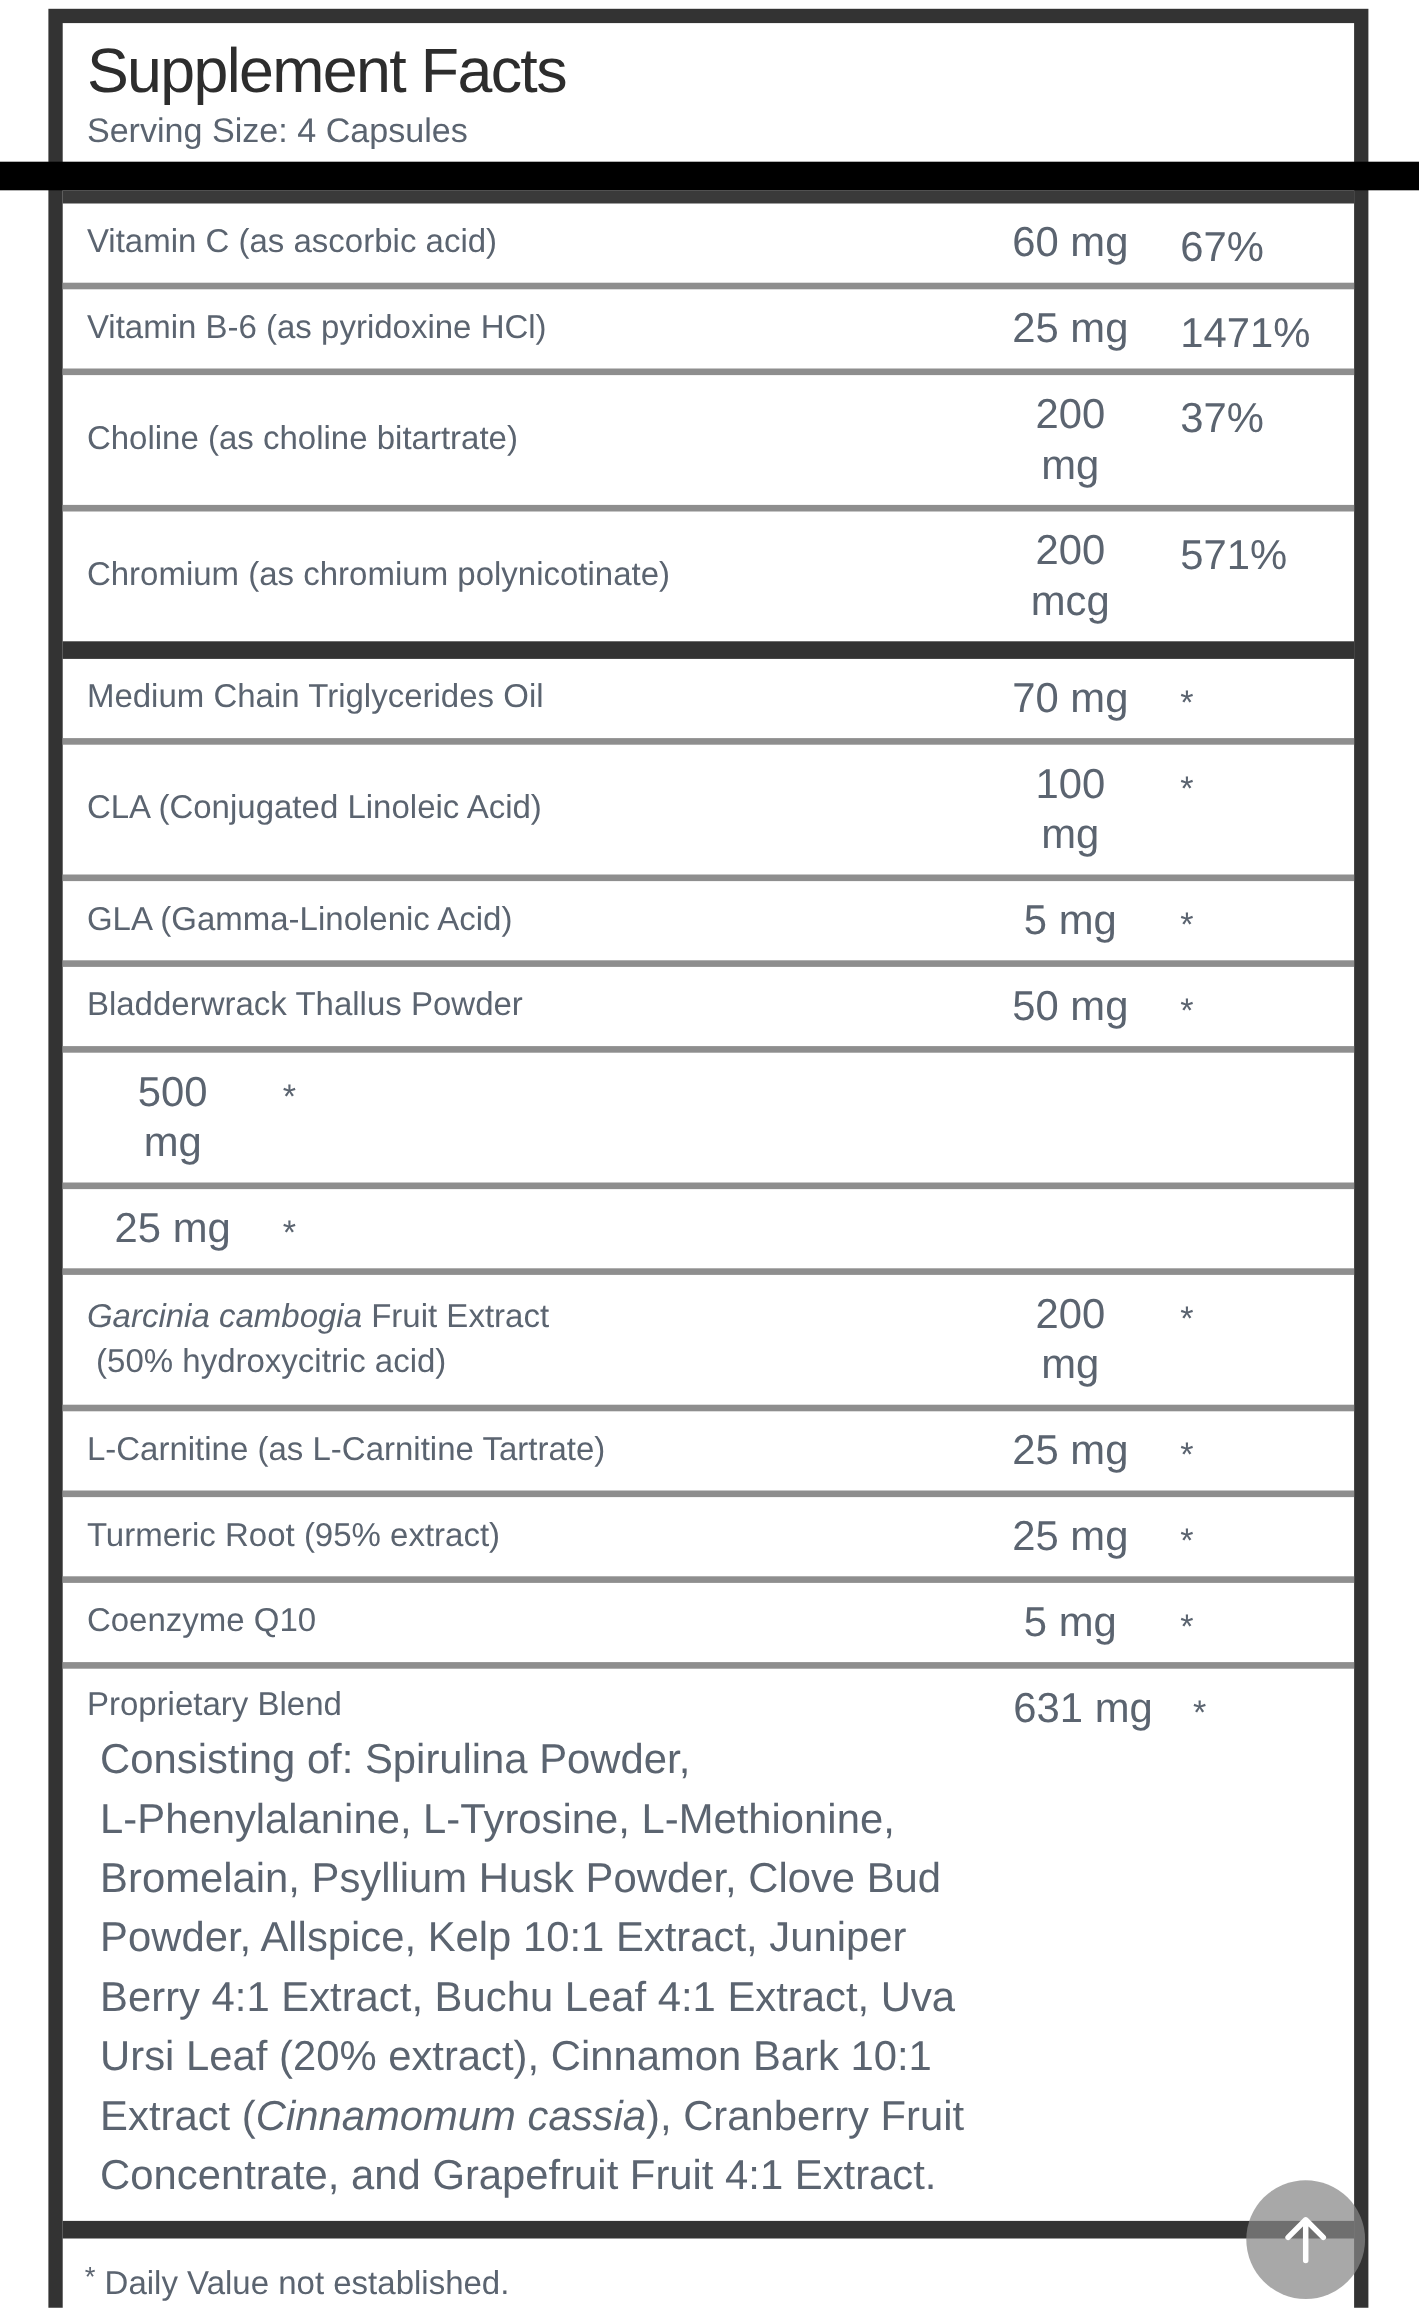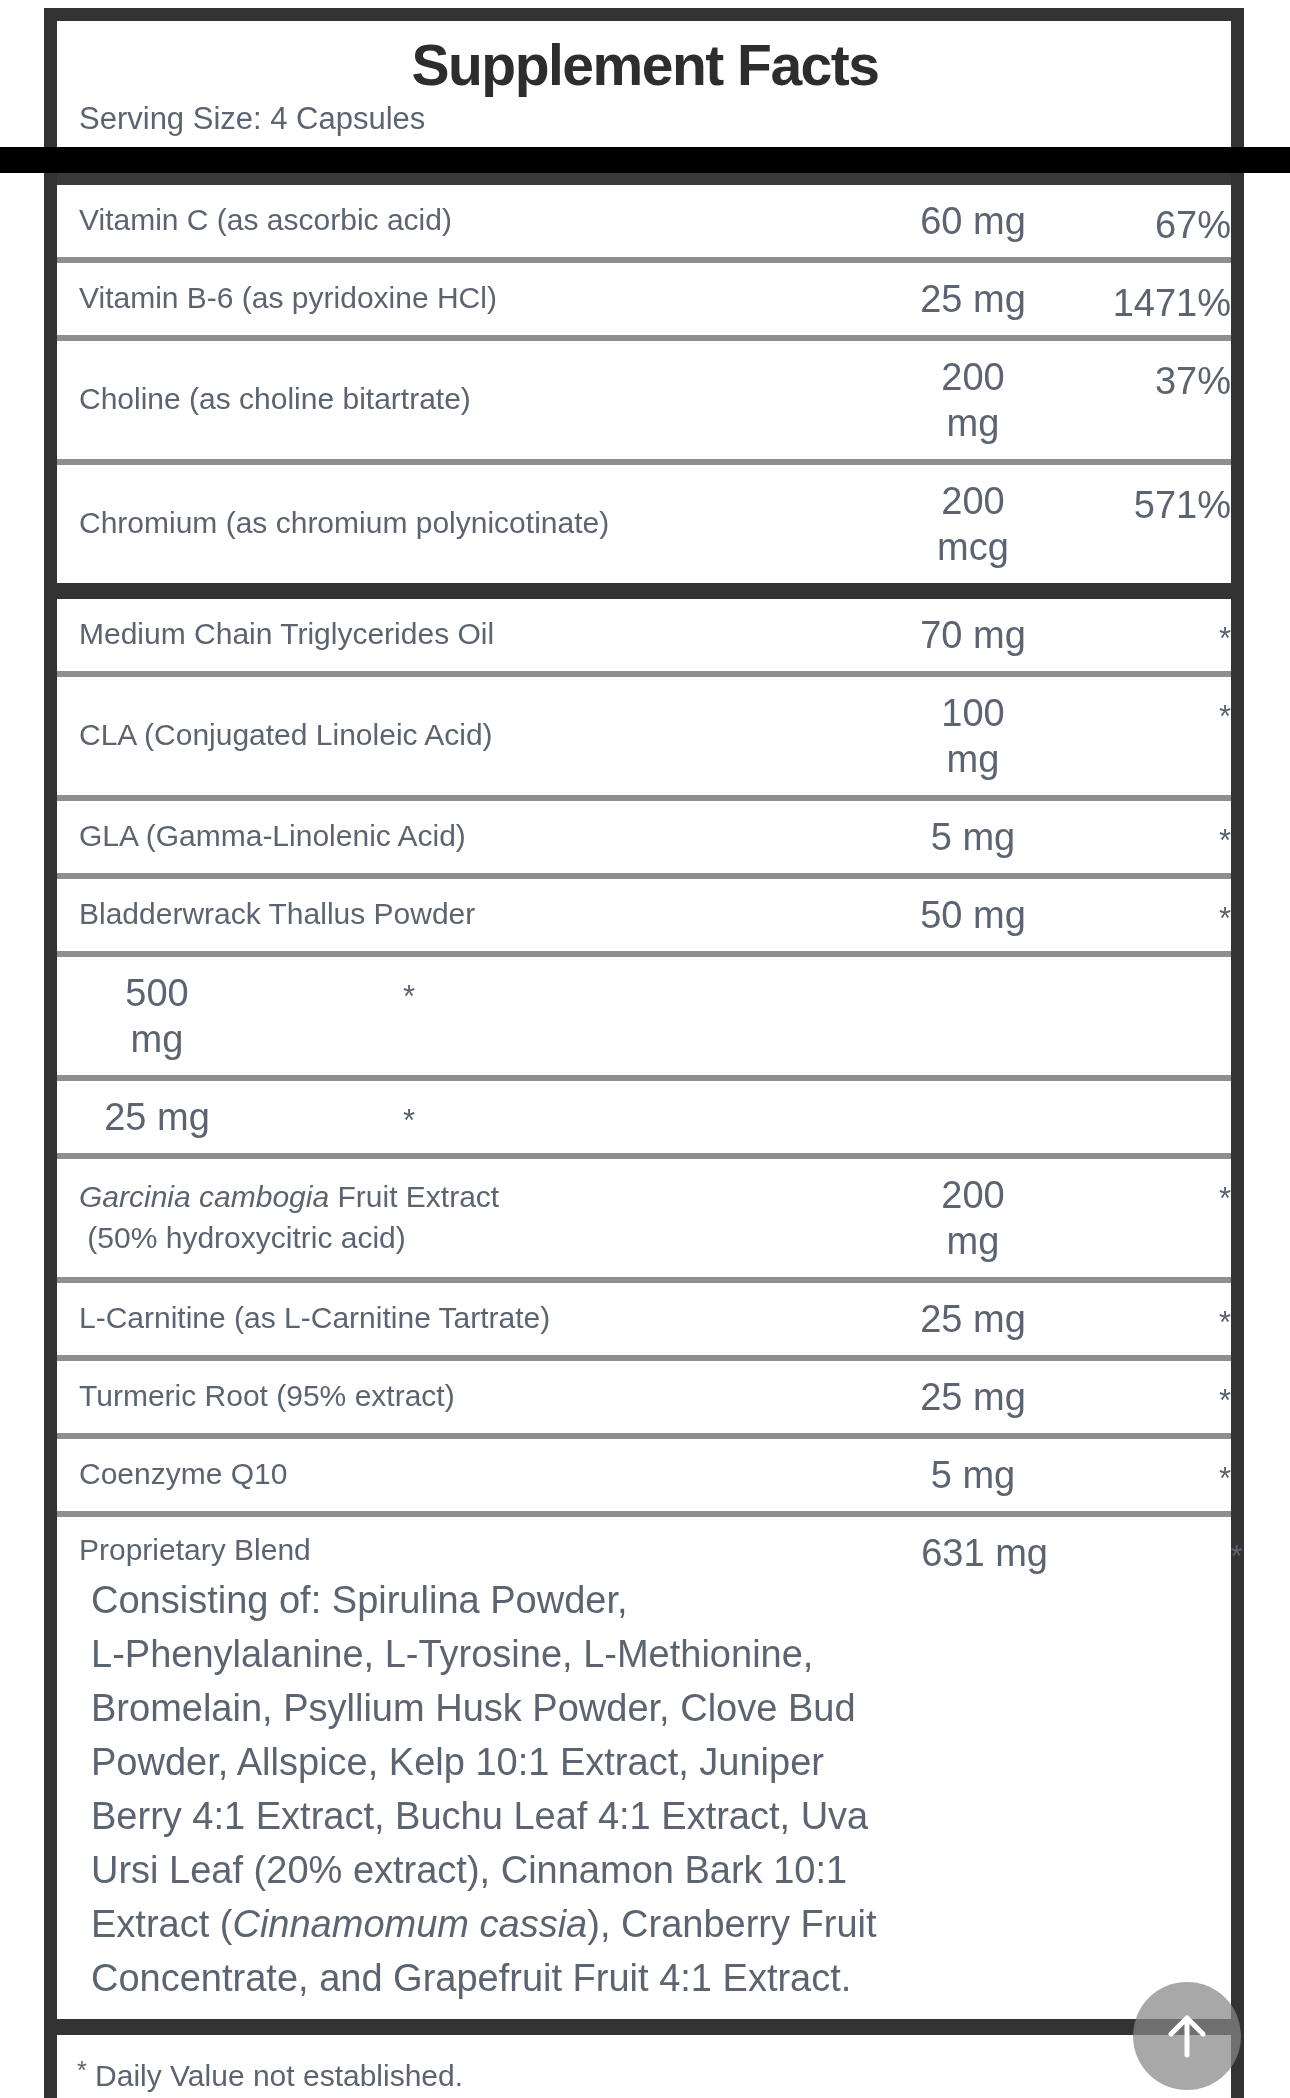--- a/index.html
+++ b/index.html
@@ -21,22 +21,22 @@
   }
   .page{position:relative;width:1290px;height:2098px;background:#fff;}
   .label{
     position:absolute;left:44px;top:8px;width:1200px;
     border:13px solid var(--border-color);
     background:#fff;
   }
   
   .header{padding:12px 20px 10px 22px;}
   .title{
-    font-size:57px;font-weight:bold;color:var(--title-color);
-    letter-spacing:-1.5px;line-height:1.15;text-align:center;
+    font-size:57px;font-weight:normal;color:var(--title-color);
+    letter-spacing:-1.5px;line-height:1.15;
   }
   .serving{font-size:31px;margin-top:2px;color:var(--text-color);}
   
   .full-bar{height:26px;background:var(--black-bar);margin-left:-57px;width:1290px;position:relative;}
   
   .aps-row{
     display:flex;justify-content:space-between;align-items:center;
     padding:16px 6px 16px 22px;font-size:30px;
   }
   .aps-divider{height:12px;background:var(--header-divider);}
@@ -48,21 +48,21 @@
   }
   .name-line{white-space:pre;}
   .row.top .cell-name{justify-content:flex-start;}
   .cell-amount{
     flex:0 0 200px;display:flex;flex-direction:column;justify-content:center;
     align-self:stretch;text-align:center;font-size:38px;padding:13px 0;
   }
   .amt-line{line-height:46px;}
   .row.top .cell-amount{justify-content:flex-start;}
   .cell-dv{
-    flex:0 0 158px;align-self:flex-start;text-align:right;
+    flex:0 0 158px;align-self:flex-start;text-align:left;
     font-size:38px;line-height:46px;padding-top:17px;
   }
   .cell-dv.ast{font-size:31px;}
   .desc{padding-left:12px;font-size:38px;line-height:1.42;margin-top:4px;}
   .desc .dline{white-space:pre;}
   .it{font-style:italic;}
   .divider-thin{height:6px;background:var(--thin-divider);}
   .divider-thick{height:16px;background:var(--border-color);}
   
   .footnote-row{padding:15px 20px 15px 20px;font-size:30px;line-height:40px;}

